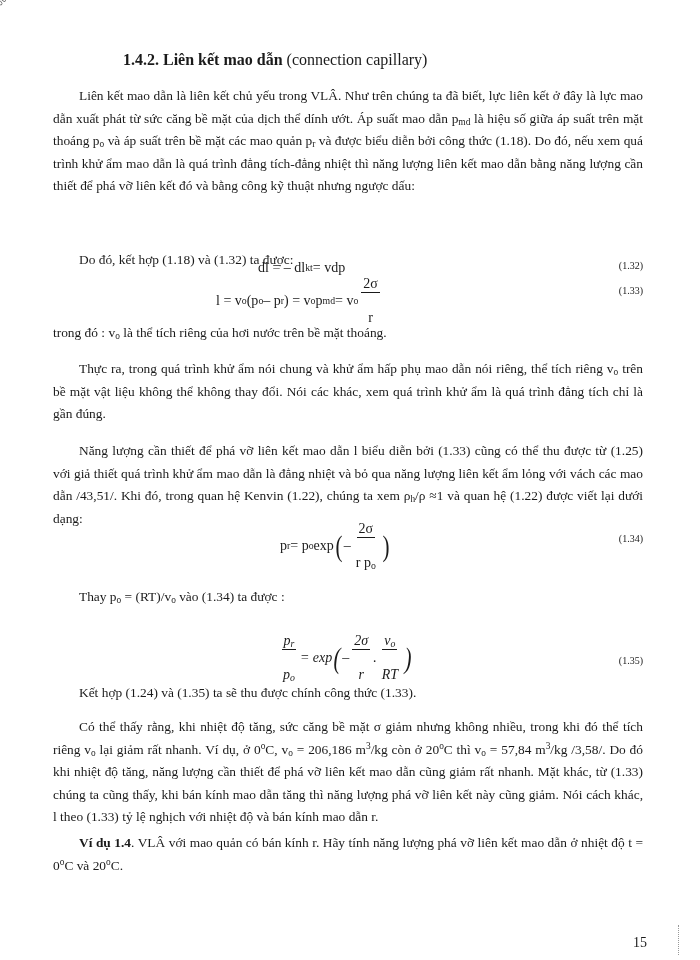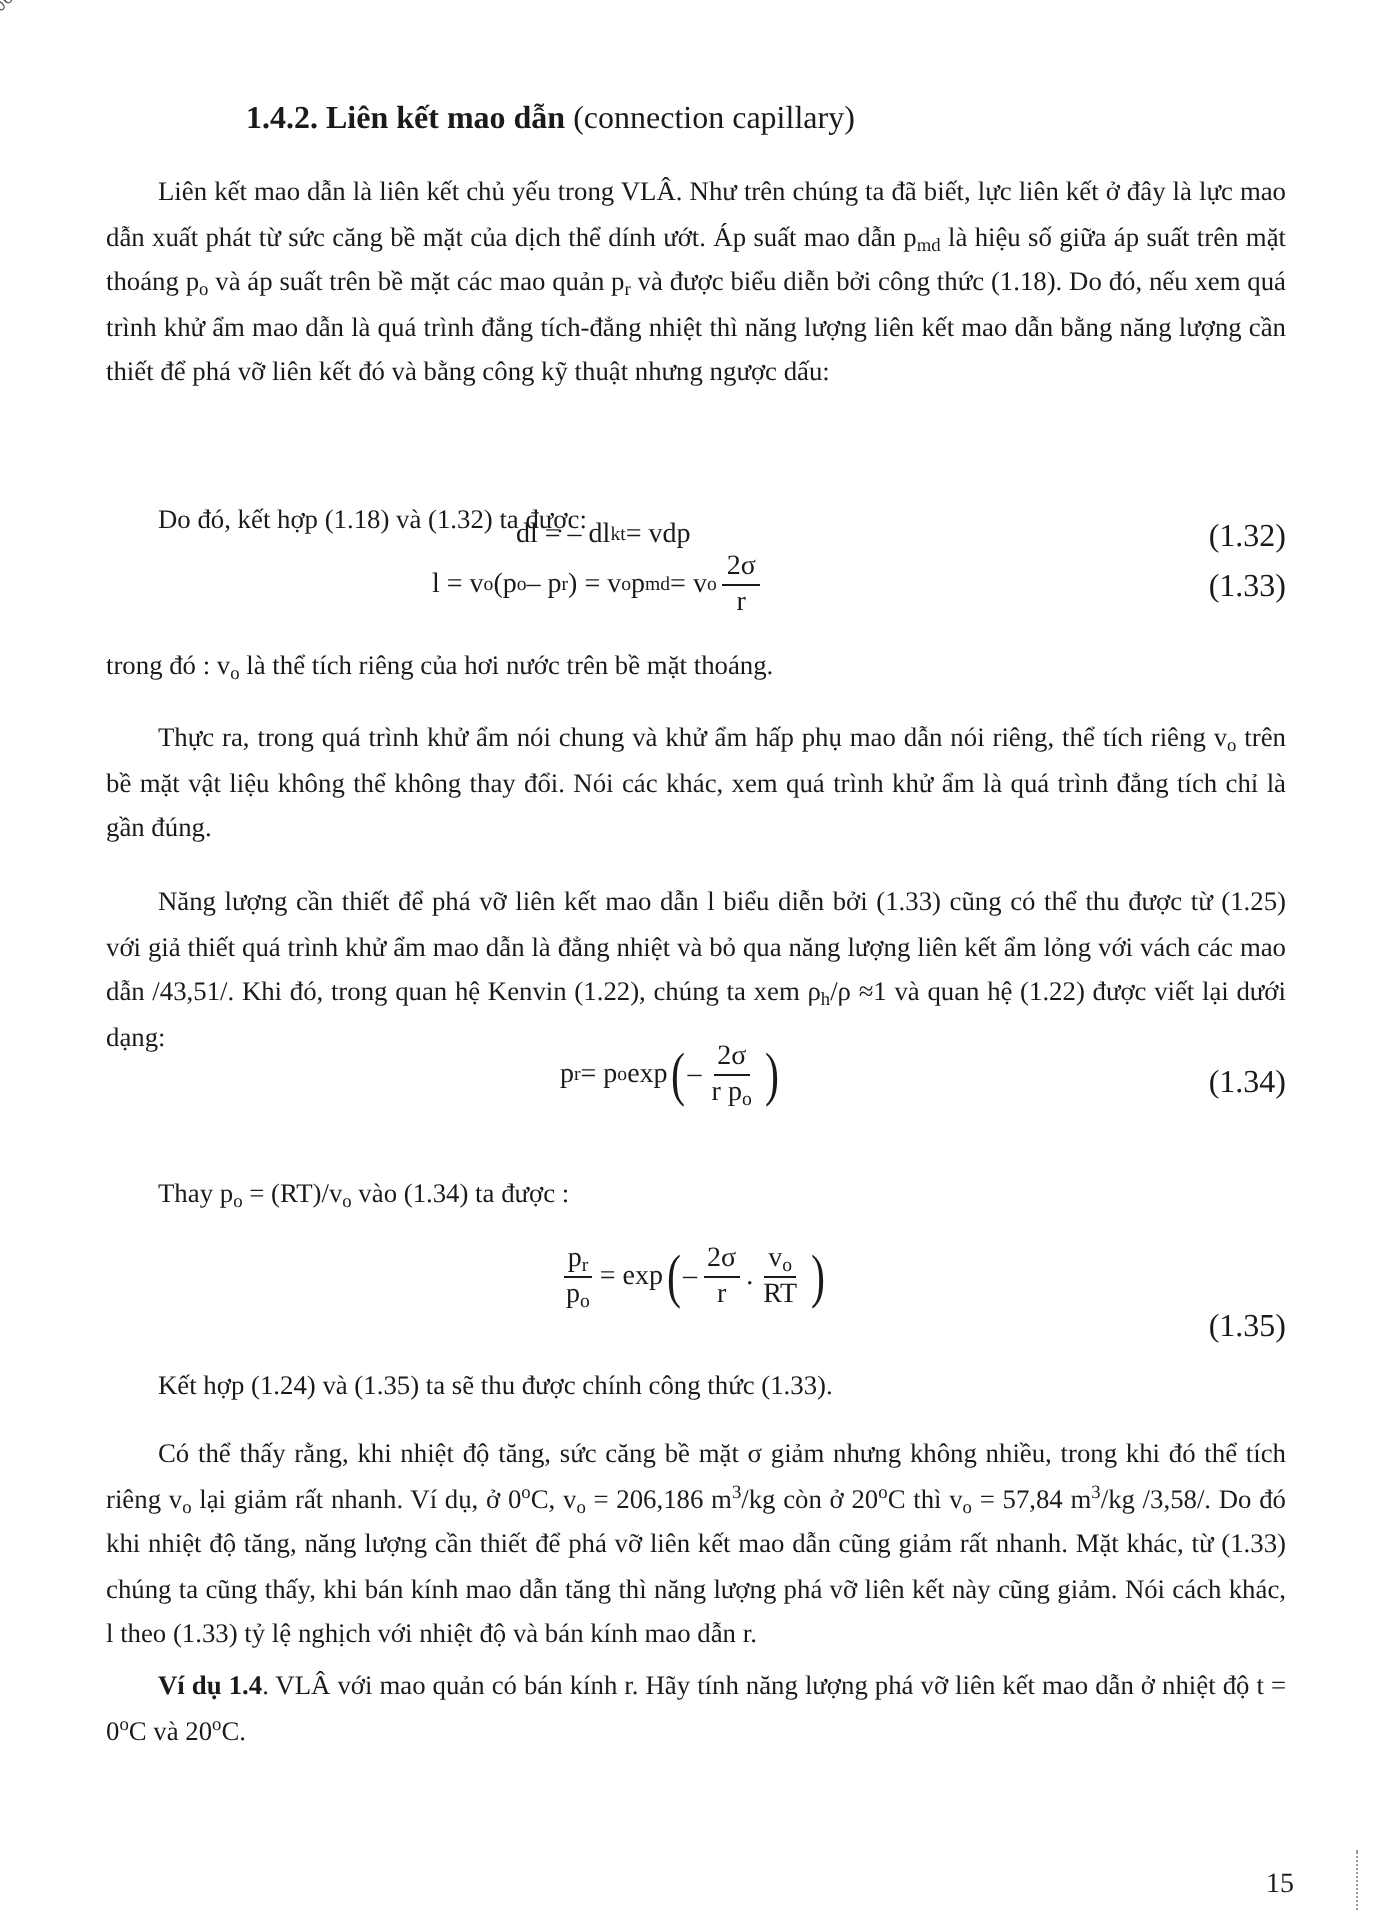--- a/index.html
+++ b/index.html
@@ -27,25 +27,25 @@
     }
     .p.noindent { text-indent: 0; }
     .eq {
       position: absolute; left: 0; width: 590px; height: 40px;
       font-size: 14px;
     }
     .eq .expr {
       position: absolute; white-space: nowrap; display: flex; align-items: center;
     }
     .eq .num {
-      position: absolute; right: 0; white-space: nowrap; font-size: 16px;
+      position: absolute; right: 0; white-space: nowrap; font-size: 10px;
     }
     sub { font-size: 70%; vertical-align: -0.25em; line-height: 0; }
     sup { font-size: 70%; vertical-align: 0.55em; line-height: 0; }
-    .frac { display: inline-flex; flex-direction: column; align-items: center; vertical-align: middle; margin: 0 3px; }
+    .frac { display: inline-flex; flex-direction: column; align-items: center; vertical-align: middle; margin: 0 3px; gap: 16px; }
     .frac .top { border-bottom: 1px solid #1a1a1a; padding: 0 2px; line-height: 17px; }
     .frac .bot { padding: 0 2px; line-height: 17px; }
     .paren { font-size: 30px; line-height: 30px; font-weight: 200; transform: scaleX(0.7); display: inline-block; }
     .page-number {
       position: absolute; left: 633px; top: 888px; font-size: 14px; margin-top: 47px;
     }
     .scan-mark {
       position: absolute; left: 678px; top: 925px; width: 16px; height: 30px;
       border-left: 1px dotted #999;
     }
@@ -117,21 +117,21 @@
           <span class="bot"><span>r p</span><sub>o</sub></span>
         </span>
       <span class="paren">)</span>
     </div>
     <div class="num" style="top:13px;">(1.34)</div>
   </div>
 
   <div class="p noindent" style="top:586px; left:26px; width:564px;"><span>Thay p</span><sub>o</sub><span> = (RT)/v</span><sub>o</sub><span> vào (1.34) ta được :</span></div>
 
   <div class="eq" style="top:621px; height:50px;">
-    <div class="expr" style="left:225px; top:0px;">
+    <div class="expr" style="left:225px; top:11px;font-style:italic;">
       <span class="frac">
           <span class="top"><span>p</span><sub>r</sub></span>
           <span class="bot" style="border-top:none;"><span>p</span><sub>o</sub></span>
         </span>
       <span> = exp</span>
       <span class="paren">(</span>
       <span>–</span>
       <span class="frac">
           <span class="top">2σ</span>
           <span class="bot">r</span>

